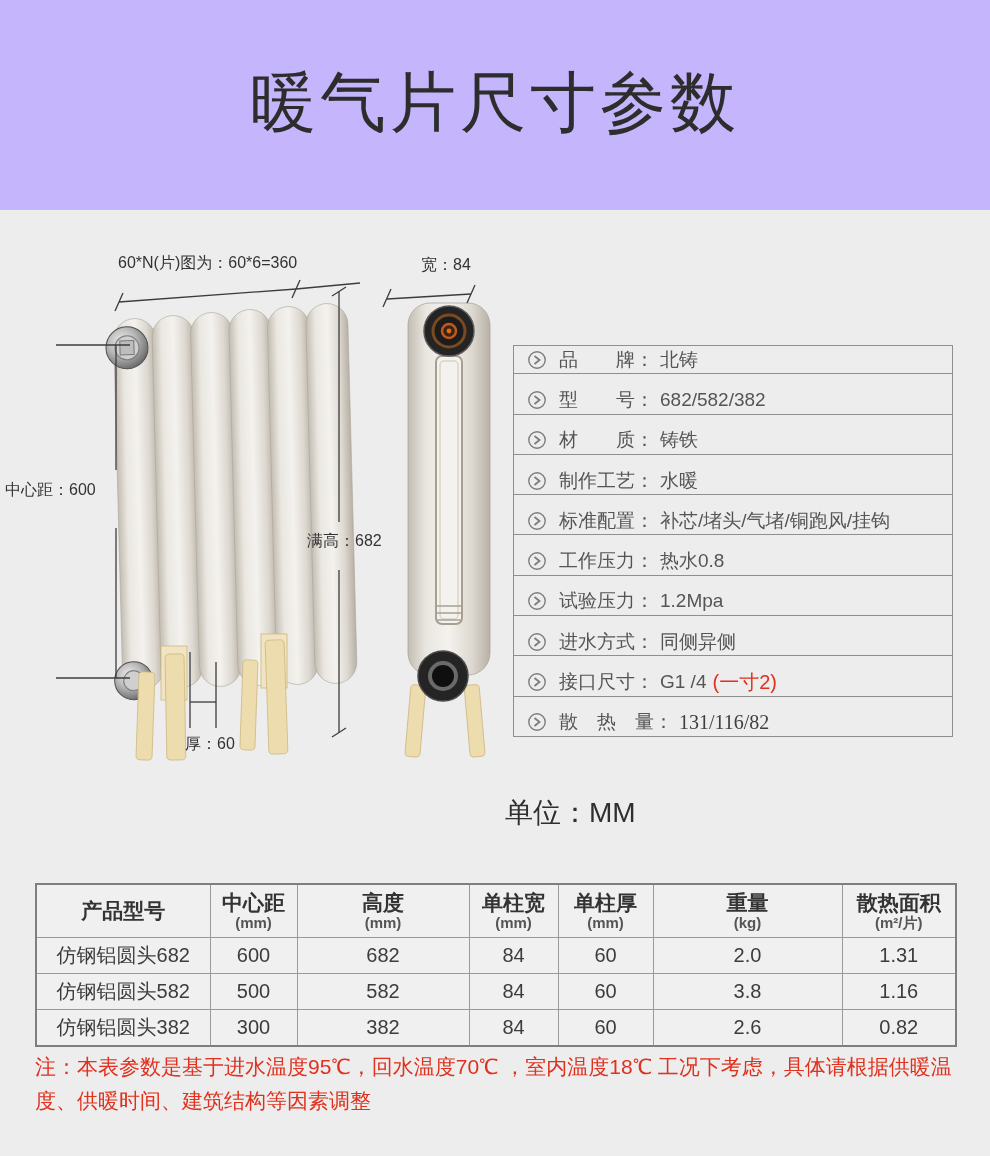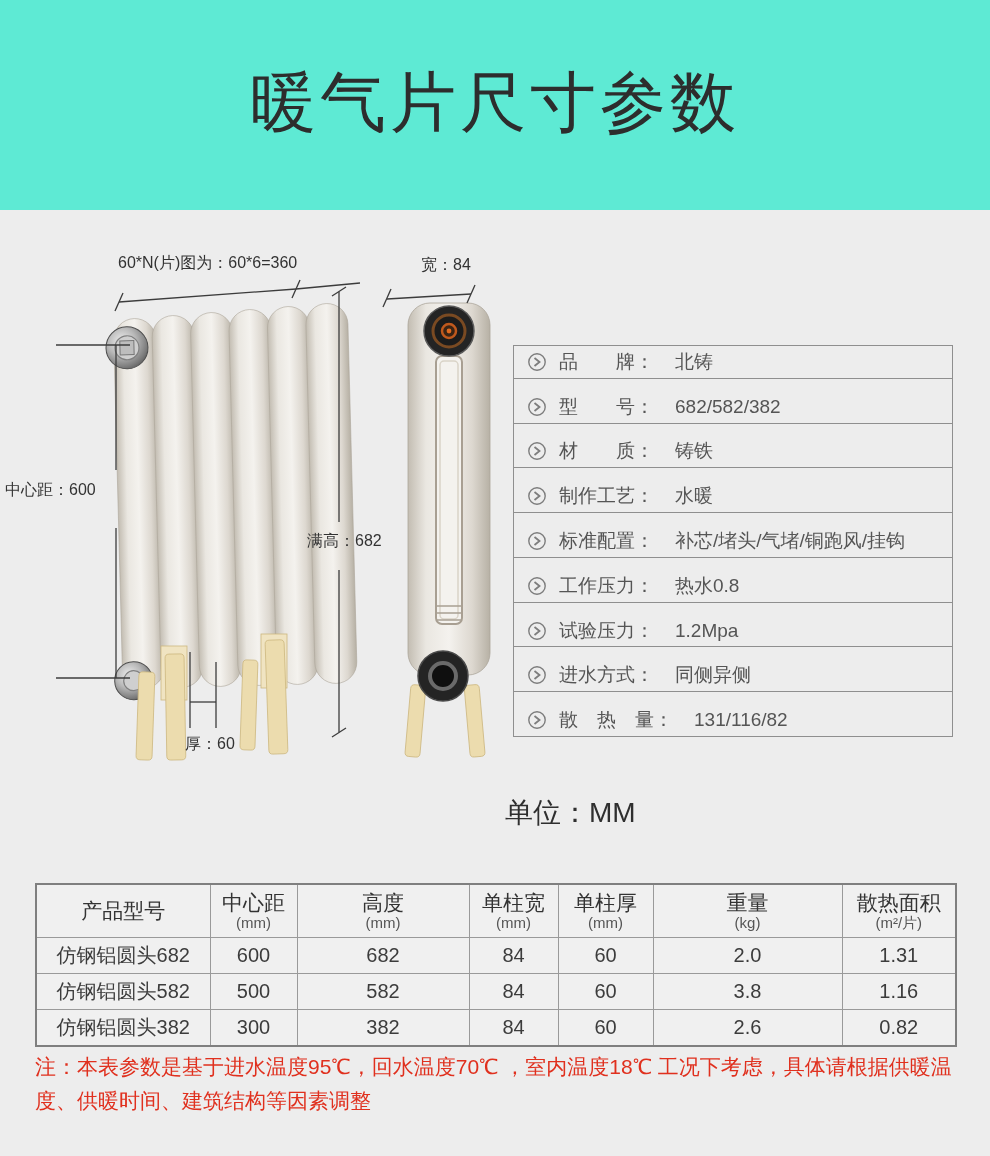--- a/index.html
+++ b/index.html
@@ -1,42 +1,42 @@
 <!DOCTYPE html>
 <html><head>
 <meta charset="utf-8">
 <style>
   html,body{margin:0;padding:0;}
   body{font-family:"Liberation Sans",sans-serif;}
-  #stage{position:relative;width:990px;height:1156px;background:#5eead4;overflow:hidden;}
+  #stage{position:relative;width:990px;height:1156px;background:#c4b5fd;overflow:hidden;}
   
   .page-title{position:absolute;top:58px;left:0;width:100%;text-align:center;
     font-size:66px;color:#2d2d2d;font-weight:400;letter-spacing:4px;}
   
   .gray-panel{position:absolute;left:0;top:210px;width:990px;height:946px;background:#ededed;}
   
   .dim-label{position:absolute;font-size:16px;color:#333;white-space:nowrap;}
   
   .spec-panel{position:absolute;left:513px;top:345px;width:440px;height:392px;
     border:1px solid #8f8f8f;display:flex;flex-direction:column;box-sizing:border-box;gap:12px;}
   .spec-row{flex:1;display:flex;align-items:center;border-bottom:1px solid #8f8f8f;
     padding-left:13px;font-size:19px;color:#555;white-space:nowrap;}
   .spec-row:last-child{border-bottom:none;}
   .spec-icon{width:20px;height:20px;margin-right:12px;flex:0 0 auto;}
   .spec-label{color:#555;}
-  .spec-value{color:#555;margin-left:21px;}
+  .spec-value{color:#555;margin-left:6px;}
   .spec-row:nth-child(10) .spec-value,
   .spec-row:nth-child(11) .spec-value{font-family:"Liberation Serif",serif;font-size:20px;color:#3f3f3f;}
   .spec-value-red{color:#e0301e;margin-left:6px;font-size:20px;}
   .unit-label{position:absolute;left:505px;top:750px;font-size:28px;color:#2f2f2f;}
   
   .spec-table{position:absolute;left:35px;top:883px;width:920px;border-collapse:collapse;
     table-layout:fixed;background:#f0f0f0;border:2px solid #7f7f7f;}
   .spec-table th,.spec-table td{border:1px solid #9a9a9a;text-align:center;vertical-align:middle;padding:0;}
-  .spec-table th{height:52px;font-weight:normal;}
+  .spec-table th{height:52px;font-weight:bold;}
   .spec-table td{height:35px;font-size:20px;color:#3c3c3c;}
   .h1{font-size:21px;color:#333;line-height:24px;}
   .h2{font-size:15px;color:#555;line-height:16px;}
   .h2:empty{display:none;}
   
   .note{position:absolute;left:35px;top:1050px;width:930px;font-size:21px;
     color:#e0301e;line-height:34px;}
 </style>
 </head>
 <body>
@@ -197,20 +197,29 @@
         <span class="spec-label">试验压力：</span>
         <span class="spec-value">1.2Mpa</span>
       </div>
       <div class="spec-row">
         <svg class="spec-icon" viewBox="0 0 20 20">
             <circle cx="10" cy="10" r="8.2" fill="none" stroke="#7d7d7d" stroke-width="1.4"></circle>
             <path d="M7.5 6 L12.5 10 L7.5 14" fill="none" stroke="#7d7d7d" stroke-width="1.8"></path>
           </svg>
         <span class="spec-label">进水方式：</span>
         <span class="spec-value">同侧异侧</span>
+      </div>
+      <div class="spec-row">
+        <svg class="spec-icon" viewBox="0 0 20 20">
+            <circle cx="10" cy="10" r="8.2" fill="none" stroke="#7d7d7d" stroke-width="1.4"></circle>
+            <path d="M7.5 6 L12.5 10 L7.5 14" fill="none" stroke="#7d7d7d" stroke-width="1.8"></path>
+          </svg>
+        <span class="spec-label">接口尺寸：</span>
+        <span class="spec-value">G1 /4</span>
+        <span class="spec-value-red">(一寸2)</span>
       </div>
       <div class="spec-row">
         <svg class="spec-icon" viewBox="0 0 20 20">
             <circle cx="10" cy="10" r="8.2" fill="none" stroke="#7d7d7d" stroke-width="1.4"></circle>
             <path d="M7.5 6 L12.5 10 L7.5 14" fill="none" stroke="#7d7d7d" stroke-width="1.8"></path>
           </svg>
         <span class="spec-label">散　热　量：</span>
         <span class="spec-value">131/116/82</span>
       </div>
     </div>

